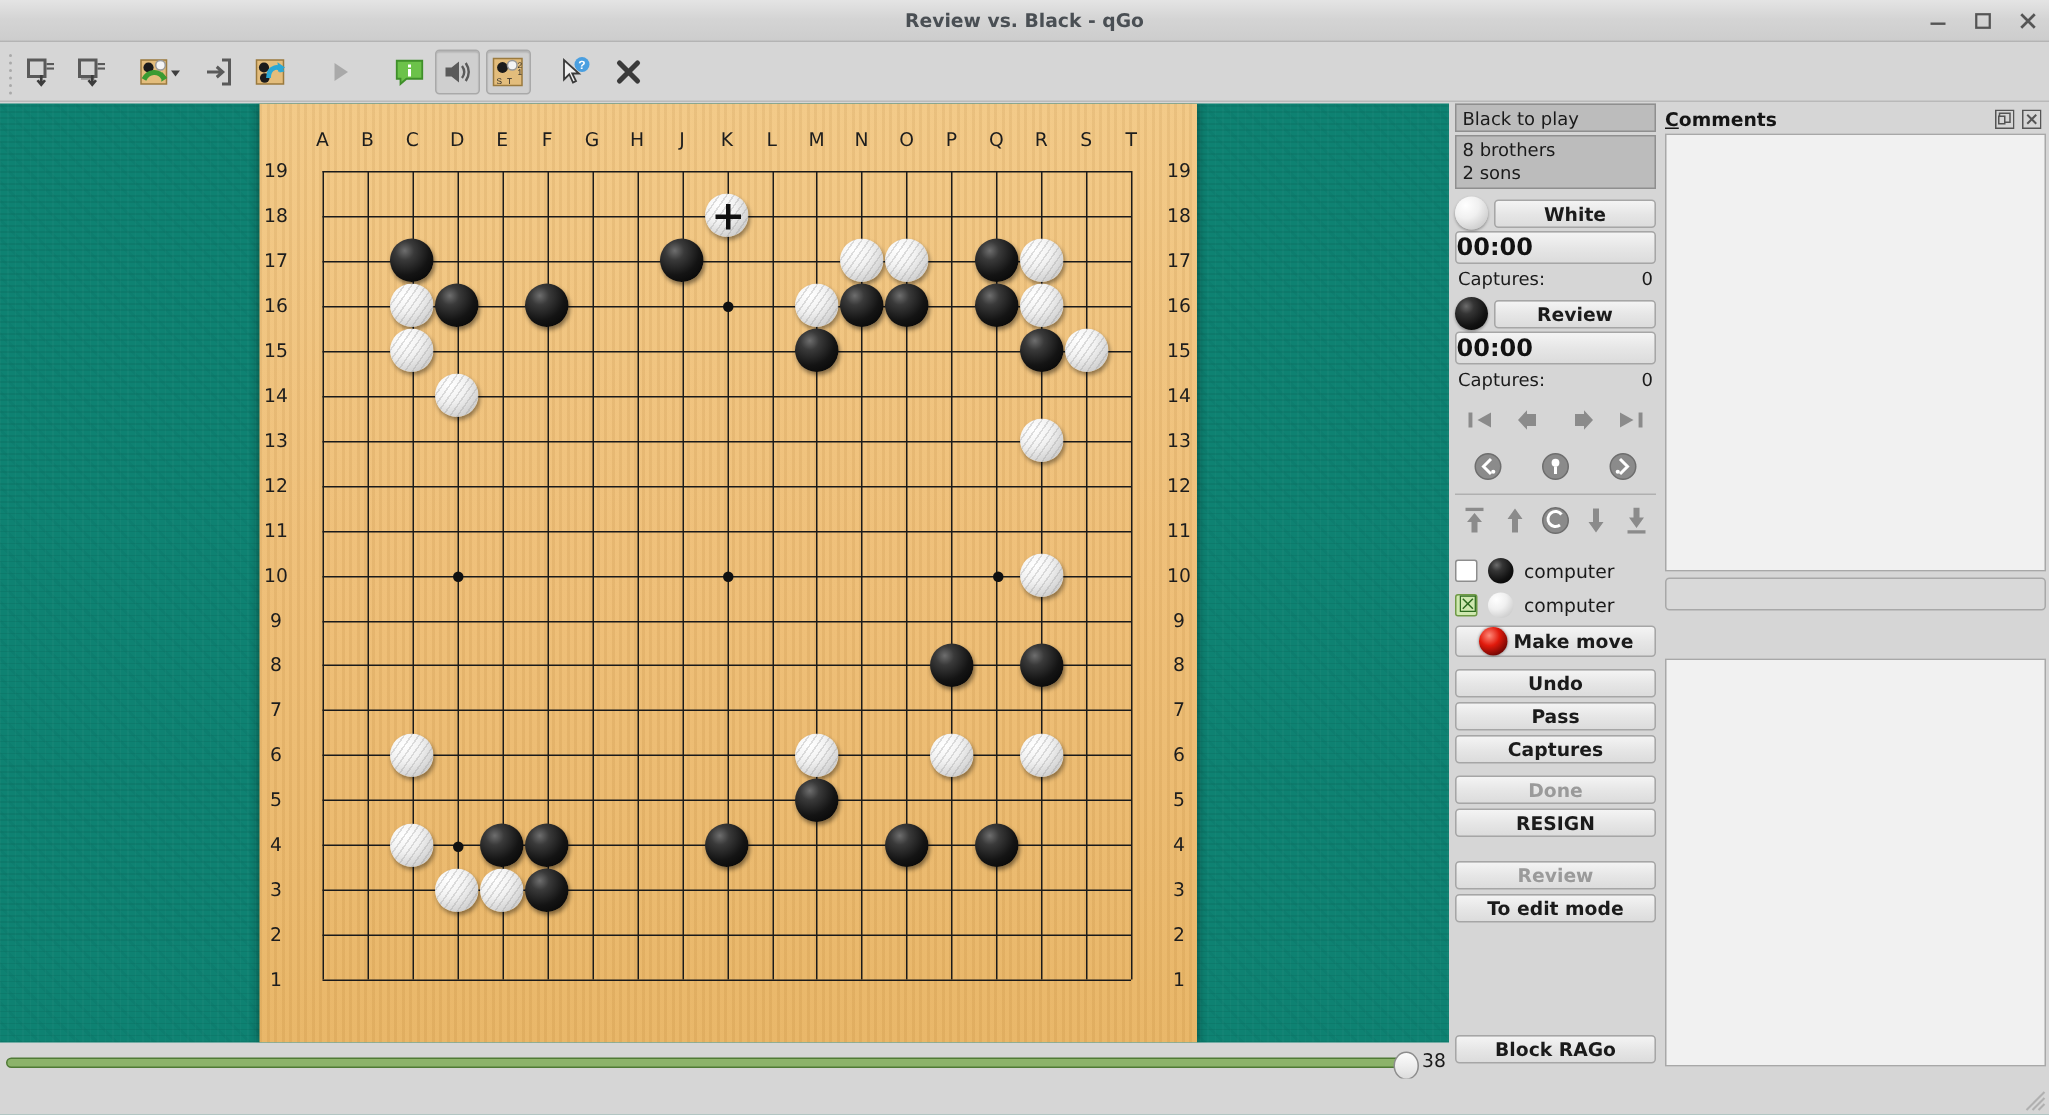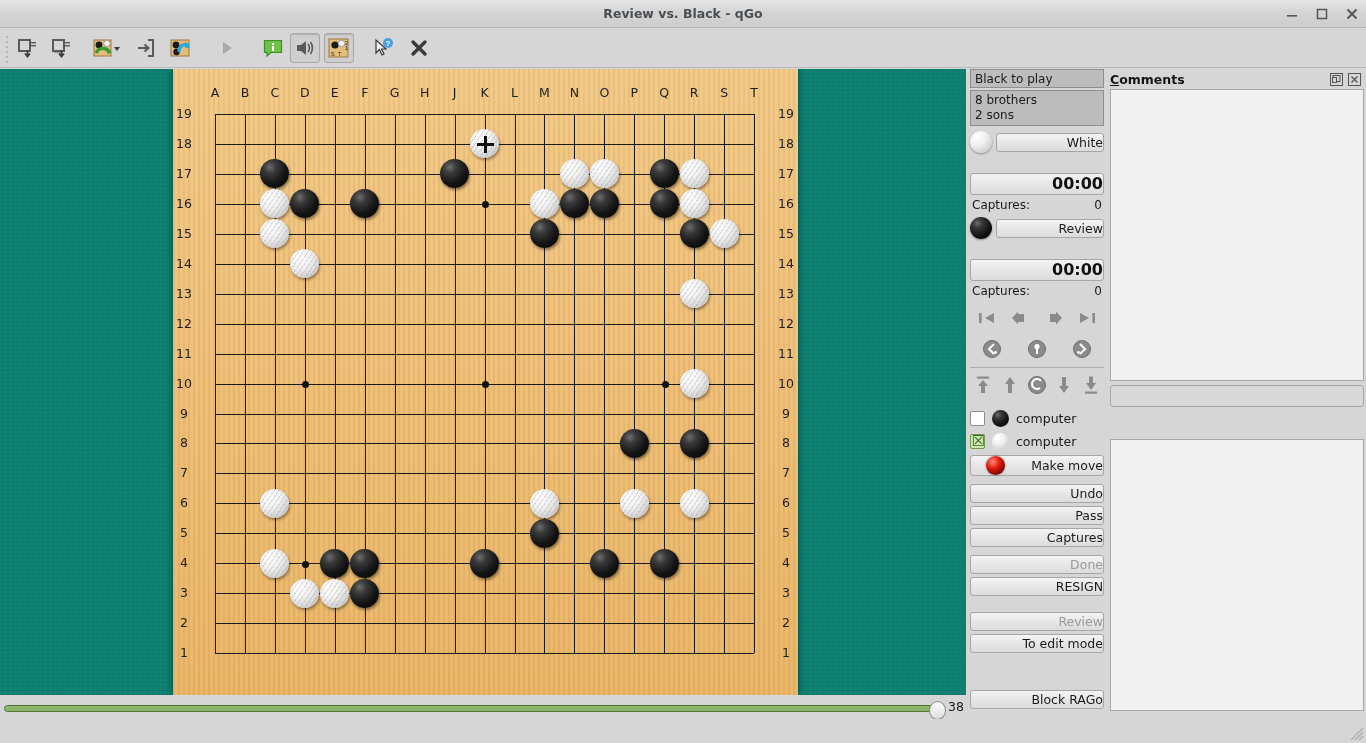--- a/index.html
+++ b/index.html
@@ -88,30 +88,31 @@
     background:#bcbcbc; border:1px solid #8f8f8f; color:#1a1a1a;
     font-size:12px; padding:2px 4px; margin-top:2px; line-height:15px;
   }
   .playerrow { display:flex; align-items:center; gap:4px; margin-top:5px; }
   .pstone { width:22px; height:22px; border-radius:50%; flex:0 0 auto; }
   .pstone.w { background: radial-gradient(circle at 33% 27%, #fff 0%, #f0f0f0 40%, #cfcfcf 78%, #b0b0b0 100%); box-shadow:0 1px 2px rgba(0,0,0,.35); }
   .pstone.b { background: radial-gradient(circle at 34% 28%, #6c6c6c 0%, #353535 24%, #121212 62%, #000 100%); box-shadow:0 1px 2px rgba(0,0,0,.35); }
   .btn {
     background: linear-gradient(180deg,#f4f4f4 0%, #e6e6e6 52%, #dcdcdc 100%);
     border:1px solid #a6a6a6; border-radius:3px;
-    font-size:12.5px; color:#1b1b1b; text-align:right;
+    font-size:12.5px; color:#1b1b1b; text-align:center;
     height:19px; line-height:17px; cursor:pointer; width:100%;
     font-family: "DejaVu Sans", "Liberation Sans", sans-serif;
+    font-weight: bold;
   }
   .btn.namebtn { flex:1 1 auto; }
   .clock {
-    width:100%; margin-top:20px; height:22px; line-height:20px;
+    width:100%; margin-top:1px; height:22px; line-height:20px;
     background: linear-gradient(180deg,#f4f4f4 0%, #e6e6e6 52%, #dcdcdc 100%);
     border:1px solid #a6a6a6; border-radius:3px;
-    font-size:16px; font-weight:bold; text-align:right; color:#111;
+    font-size:16px; font-weight:bold; text-align:left; color:#111;
   }
   .caprow { display:flex; justify-content:space-between; font-size:12px; color:#1a1a1a; margin-top:3px; padding:0 2px; }
   .navrow { display:flex; justify-content:space-around; align-items:center; margin-top:9px; }
   .navrow.sep { border-top:1px solid #b0b0b0; padding-top:6px; margin-top:7px; }
   .navbtn { width:22px; height:22px; display:flex; align-items:center; justify-content:center; cursor:pointer; }
   .chkrow { display:flex; align-items:center; gap:7px; margin-top:6px; }
   .chk { width:15px; height:15px; border:1px solid #8d8d8d; background:#fff; border-radius:2px; flex:0 0 auto; position:relative; cursor:pointer; }
   .chk.on { background:#cfe8b0; border-color:#6f9a46; }
   .chk.on::after { content:"\2612"; position:absolute; left:0; top:-2px; width:15px; text-align:center; font-size:15px; color:#2d6a1f; line-height:17px; }
   .chkstone { width:17px; height:17px; border-radius:50%; flex:0 0 auto; }

